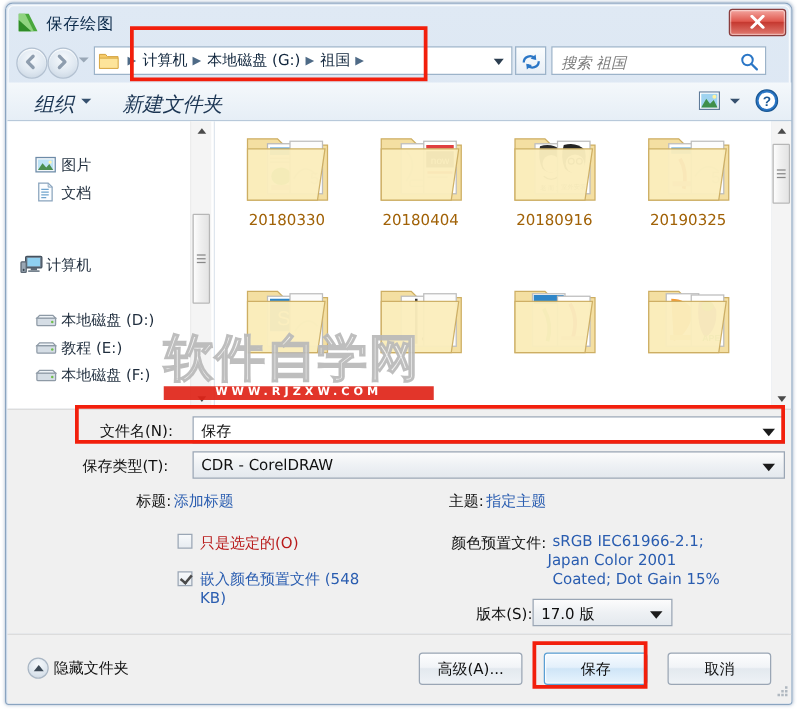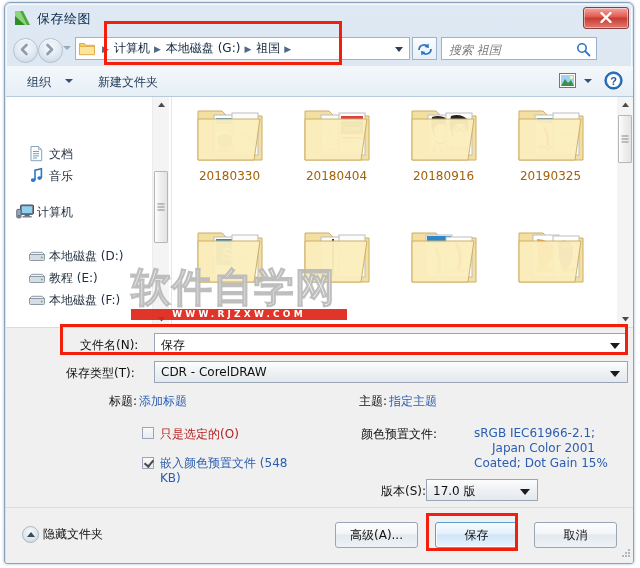--- a/index.html
+++ b/index.html
@@ -109,40 +109,40 @@
     border-top: 5px solid #2c3e50;
   }
   .refresh-btn {
     position: absolute; left: 407px; top: 4px;
     width: 25px; height: 23px;
     background: linear-gradient(to bottom,#fbfdfe 0%,#e8eff6 100%);
     border: 1px solid #9cb3c9; box-sizing: border-box;
   }
   .search-box {
     position: absolute; left: 436px; top: 4px;
-    width: 156px; height: 23px;
+    width: 172px; height: 23px;
     background: #fff; border: 1px solid #9cb3c9;
     box-sizing: border-box;
   }
   .search-ph {
     position: absolute; left: 7px; top: 4px;
     font-style: italic; color: #7b7b7b; font-size: 12px;
   }
   .search-icon { position: absolute; right: 5px; top: 4px; }
 
   
   .cmdbar {
     position: absolute; left: 1px; top: 63px; width: 628px; height: 31px;
     background: linear-gradient(to bottom,#f4f8fb 0%,#e6eef6 100%);
     border-bottom: 1px solid #b8c9da;
     box-sizing: border-box;
   }
   .cmd-item {
     position: absolute; top: 8px;
-    font-size: 12px; color: #1b3553;
+    font-size: 16px; color: #1b3553; font-style: italic;
   }
   .cmd-organize { left: 21px; }
   .cmd-caret {
     position: absolute; top: 13px; left: 59px;
     width: 0; height: 0;
     border-left: 4px solid transparent;
     border-right: 4px solid transparent;
     border-top: 4px solid #36506e;
   }
   .cmd-newfolder { left: 92px; }
@@ -303,21 +303,21 @@
     border: solid #4a4a4a;
     border-width: 0 2px 2px 0;
     transform: rotate(40deg);
   }
   .cb-label {
     position: absolute; left: 18px; top: 0;
     color: #b91c1c;
   }
   .profile-text {
     position: absolute; font-size: 12px; color: #2a5db0;
-    line-height: 15px; white-space: nowrap; margin-left: 32px;
+    line-height: 15px; white-space: nowrap;
   }
 
   
   .footer {
     position: absolute; left: 1px; top: 504px;
     width: 628px; height: 56px;
     background: #f0f0f0;
     border-top: 1px solid #dcdcdc;
     box-sizing: border-box;
   }
@@ -458,47 +458,48 @@
         <circle cx="9.5" cy="9.5" r="8.6" fill="#2a76c6" stroke="#1b5894"></circle>
         <circle cx="9.5" cy="9.5" r="6.6" fill="#ffffff"></circle>
         <text x="9.5" y="14" text-anchor="middle" font-size="11" font-weight="bold" fill="#1b5894" font-family="Liberation Sans, sans-serif">?</text>
       </svg>
     </span>
   </div>
 
   <div class="navpane">
 
 
+    <div class="navitem child" style="top:24px">
+      <span class="nicon">
+        <svg width="17" height="17" viewBox="0 0 17 17">
+          <rect x="0.8" y="3" width="15.4" height="11.5" fill="#f3f7fa" stroke="#6d8ba8"></rect>
+          <rect x="2.4" y="4.6" width="12.2" height="8.3" fill="#bde3f5"></rect>
+          <polygon points="2.4,12.9 6,7.5 9,11 11.4,8.2 14.6,12.9" fill="#4a8f4f"></polygon>
+          <circle cx="12.1" cy="6.6" r="1.3" fill="#fff6b0"></circle>
+        </svg>
+      </span>
+      <span class="nlabel">图片</span>
+    </div>
 
     <div class="navitem child" style="top:46px">
       <span class="nicon">
         <svg width="17" height="17" viewBox="0 0 17 17">
           <path d="M3 1.5 h7.5 l3.2 3.2 v11 h-10.7 z" fill="#fbfdff" stroke="#8aa4bd"></path>
           <path d="M10.5 1.5 v3.2 h3.2 z" fill="#d7e7f3" stroke="#8aa4bd" stroke-width="0.7"></path>
           <g stroke="#6fa3cd" stroke-width="1">
             <path d="M5 6.5 h6"></path>
               <path d="M5 8.7 h6"></path>
               <path d="M5 10.9 h6"></path>
               <path d="M5 13 h4"></path>
           </g>
         </svg>
       </span>
       <span class="nlabel">文档</span>
     </div>
 
-    <div class="navitem child" style="top:68px">
-      <span class="nicon">
-        <svg width="17" height="17" viewBox="0 0 17 17">
-          <path d="M7 13 V3.2 L13.4 1.8 V11" stroke="#2b79c2" stroke-width="1.6" fill="none"></path>
-          <ellipse cx="5.2" cy="13.1" rx="2.4" ry="1.9" fill="#2b79c2"></ellipse>
-          <ellipse cx="11.6" cy="11.1" rx="2.2" ry="1.8" fill="#2b79c2"></ellipse>
-        </svg>
-      </span>
-      <span class="nlabel">音乐</span>
-    </div>
 
     <div class="navitem root" style="top:104px">
       <span class="nicon">
         <svg width="19" height="17" viewBox="0 0 19 17">
           <rect x="4.5" y="2" width="13" height="9.3" rx="1" fill="#6f7d8c" stroke="#44515e"></rect>
           <rect x="5.9" y="3.3" width="10.2" height="6.7" fill="#8fd0f0"></rect>
           <rect x="8.6" y="11.3" width="5" height="2" fill="#5c6874"></rect>
           <rect x="6.4" y="13.1" width="9.4" height="1.5" rx=".6" fill="#76838f"></rect>
           <rect x="0.8" y="6.4" width="4.2" height="8.4" rx=".7" fill="#9aa7b4" stroke="#5a6672"></rect>
           <circle cx="2.9" cy="12.9" r=".8" fill="#3b4751"></circle>
@@ -784,21 +785,21 @@
       <span class="cb-label">只是选定的(O)</span>
     </div>
 
     <div class="cb-row" style="left:136px;top:128px;width:160px;height:32px">
       <span class="cbox checked"></span>
       <span class="cb-label" style="width:128px;display:inline-block;line-height:15px;white-space:normal;color:#2a5db0">嵌入颜色预置文件 (548 KB)</span>
     </div>
 
     <span class="form-label" style="left:355px;top:98px">颜色预置文件:</span>
     <span class="profile-text" style="left:436px;top:98px">sRGB IEC61966-2.1;</span>
-    <span class="profile-text" style="left:454px;top:113px">Japan Color 2001</span>
+    <span class="profile-text" style="left:432px;top:113px">Japan Color 2001</span>
     <span class="profile-text" style="left:436px;top:128px">Coated; Dot Gain 15%</span>
 
     <span class="form-label" style="left:375px;top:155px">版本(S):</span>
     <div class="combo grey" style="left:420px;top:151px;width:112px">
       <span class="ctext">17.0 版</span>
       <span class="carrow"></span>
     </div>
   </div>
 
   <div class="footer">

